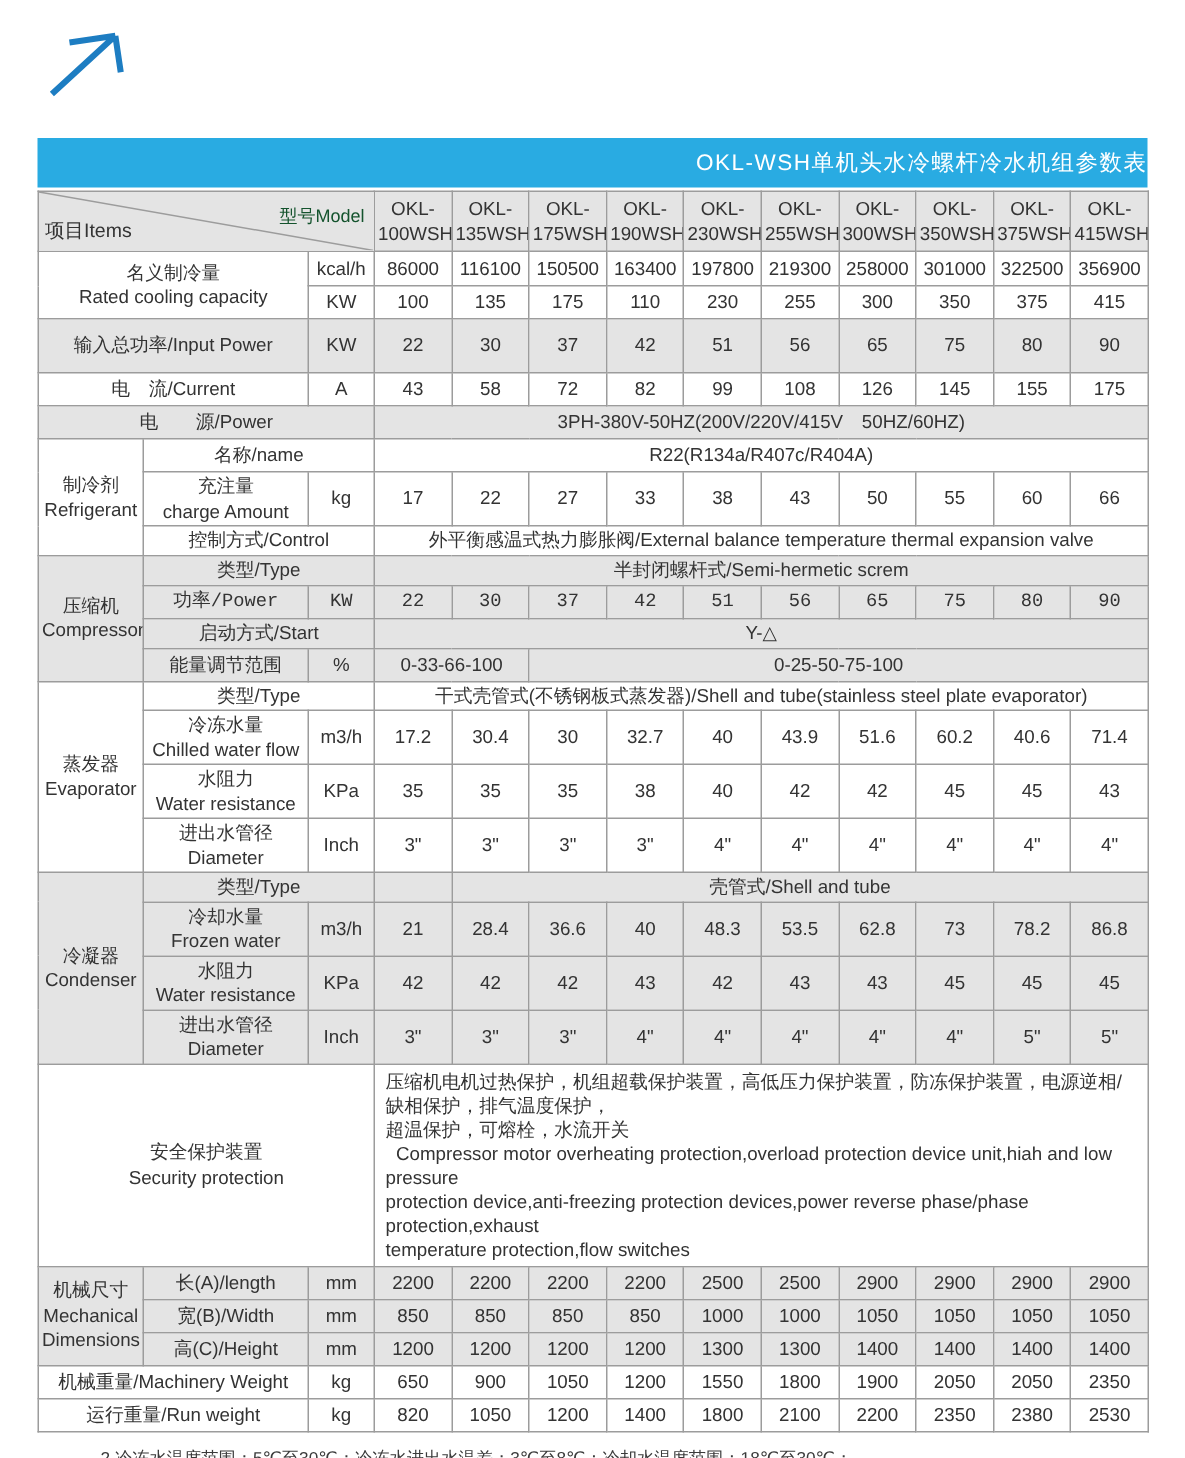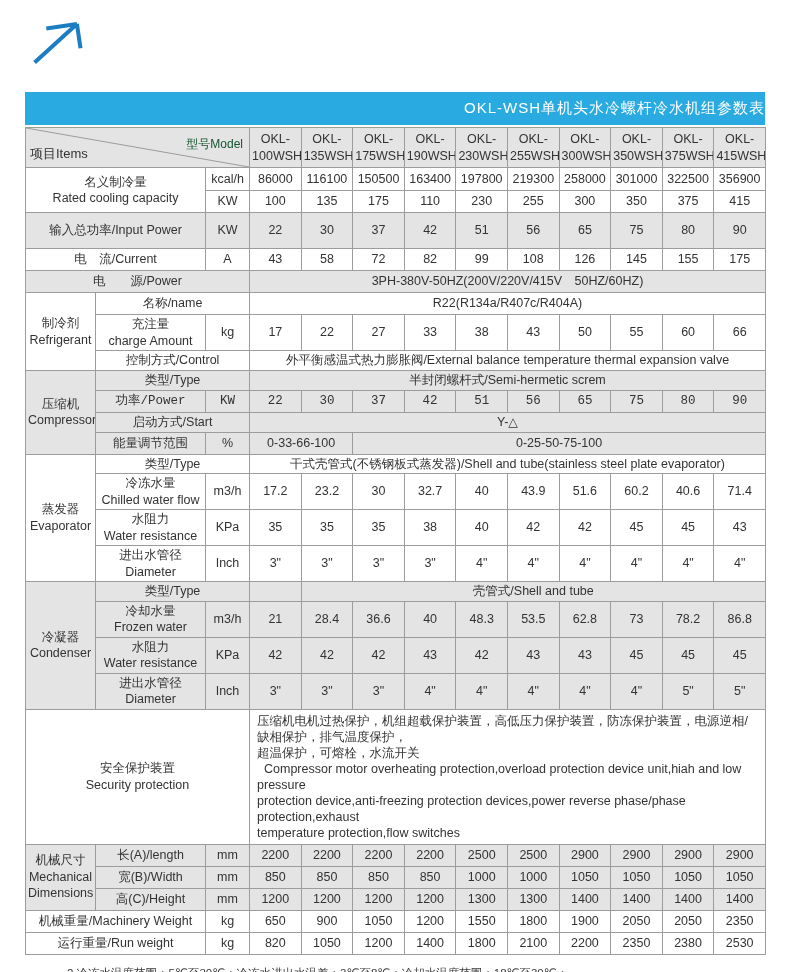--- a/index.html
+++ b/index.html
@@ -194,21 +194,21 @@
         <td rowspan="4">蒸发器
 Evaporator</td>
         <td colspan="2">类型/Type</td>
         <td colspan="10">干式壳管式(不锈钢板式蒸发器)/Shell and tube(stainless steel plate evaporator)</td>
       </tr>
       <tr class="w" style="height: 34px;">
         <td>冷冻水量
 Chilled water flow</td>
         <td>m3/h</td>
         <td>17.2</td>
-        <td>23.2</td>
+        <td>30.4</td>
         <td>30</td>
         <td>32.7</td>
         <td>40</td>
         <td>43.9</td>
         <td>51.6</td>
         <td>60.2</td>
         <td>40.6</td>
         <td>71.4</td>
       </tr>
       <tr class="w" style="height: 34px;">

